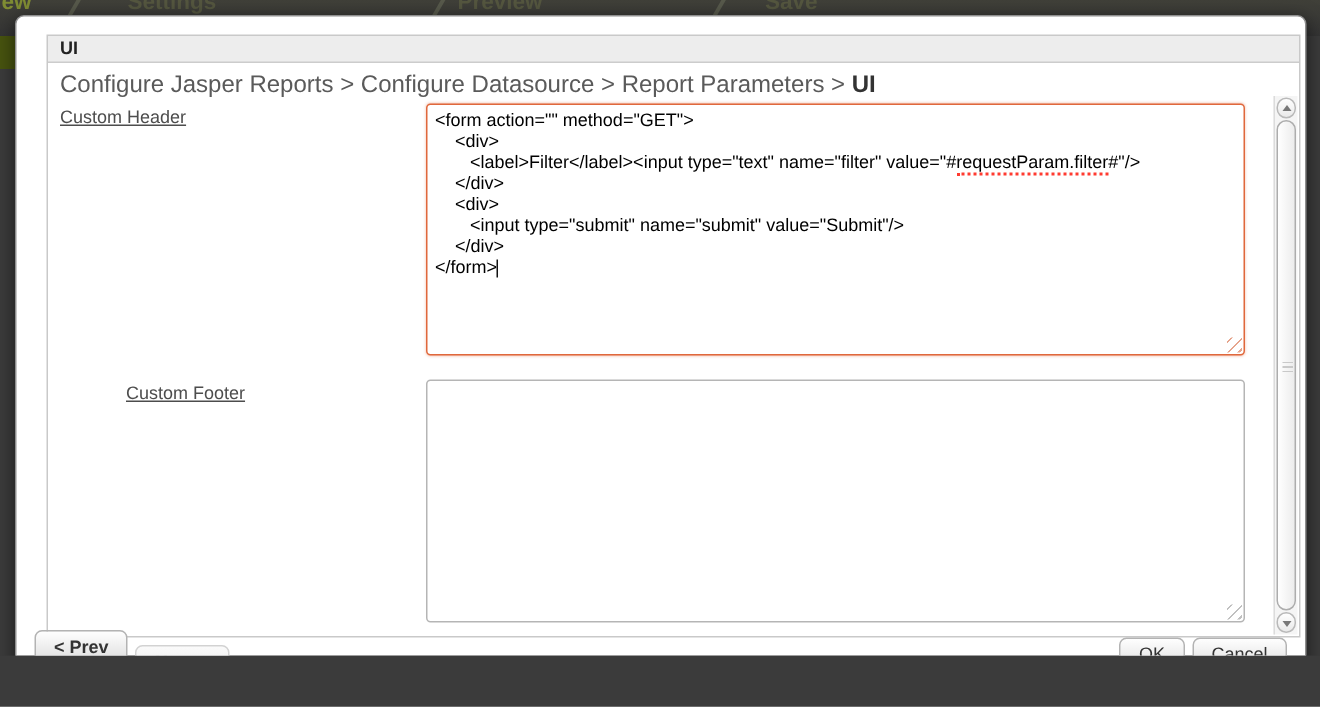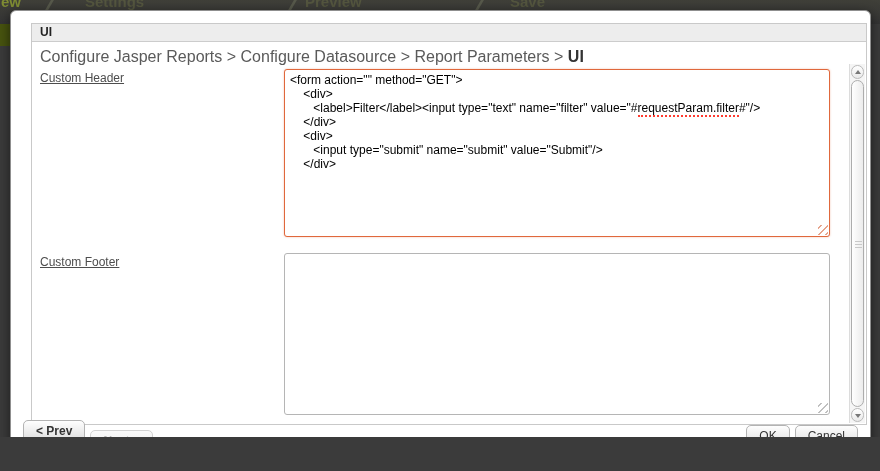--- a/index.html
+++ b/index.html
@@ -30,21 +30,21 @@
            border:1px solid #c9c9c9; background:#ffffff; }
   .panel-titlebar { height:18px; background:#ededed; border-bottom:1px solid #cccccc;
                     font-size:12px; font-weight:bold; color:#222222;
                     line-height:17px; padding-left:8px; }
   .breadcrumb { position:absolute; left:8px; top:24px; font-size:16px; color:#5a5a5a;
                 white-space:nowrap; }
   .breadcrumb b { color:#333333; }
 
   .field-label { position:absolute; left:8px; font-size:12px; color:#4d4d4d;text-decoration:underline; }
   .label-header { top:47px; }
-  .label-footer { top:231px; }
+  .label-footer { top:231px;margin-left:44px; }
 
   .editor-wrap { position:absolute; left:252px; width:546px; }
   .hdr-wrap { top:45px; height:168px; }
   .ftr-wrap { top:229px; height:162px; }
 
   .code-editor { width:100%; height:100%; background:#ffffff;
                  border:1px solid #e0683c; border-radius:3px;
                  box-shadow:0 0 2px rgba(224,104,60,.45);
                  padding:3px 5px; overflow:hidden; cursor:text; }
   .code-line { font-size:12px; line-height:14px; color:#000000; white-space:pre; }
@@ -124,20 +124,21 @@
 
       <div class="editor-wrap hdr-wrap">
         <div class="code-editor" role="textbox" tabindex="0">
           <div class="code-line">&lt;form action="" method="GET"&gt;</div>
           <div class="code-line">    &lt;div&gt;</div>
           <div class="code-line"><span>       &lt;label&gt;Filter&lt;/label&gt;&lt;input type="text" name="filter" value="#</span><span class="misspelled">requestParam.filter</span><span>#"/&gt;</span></div>
           <div class="code-line">    &lt;/div&gt;</div>
           <div class="code-line">    &lt;div&gt;</div>
           <div class="code-line">       &lt;input type="submit" name="submit" value="Submit"/&gt;</div>
           <div class="code-line">    &lt;/div&gt;</div>
+          <div class="code-line"><span>&lt;/form&gt;</span><span class="caret"></span></div>
         </div>
         <div class="grip grip-orange"></div>
       </div>
 
       <div class="field-label label-footer">Custom Footer</div>
 
       <div class="editor-wrap ftr-wrap">
         <textarea class="footer-textarea" style=""></textarea>
         <div class="grip"></div>
       </div>

